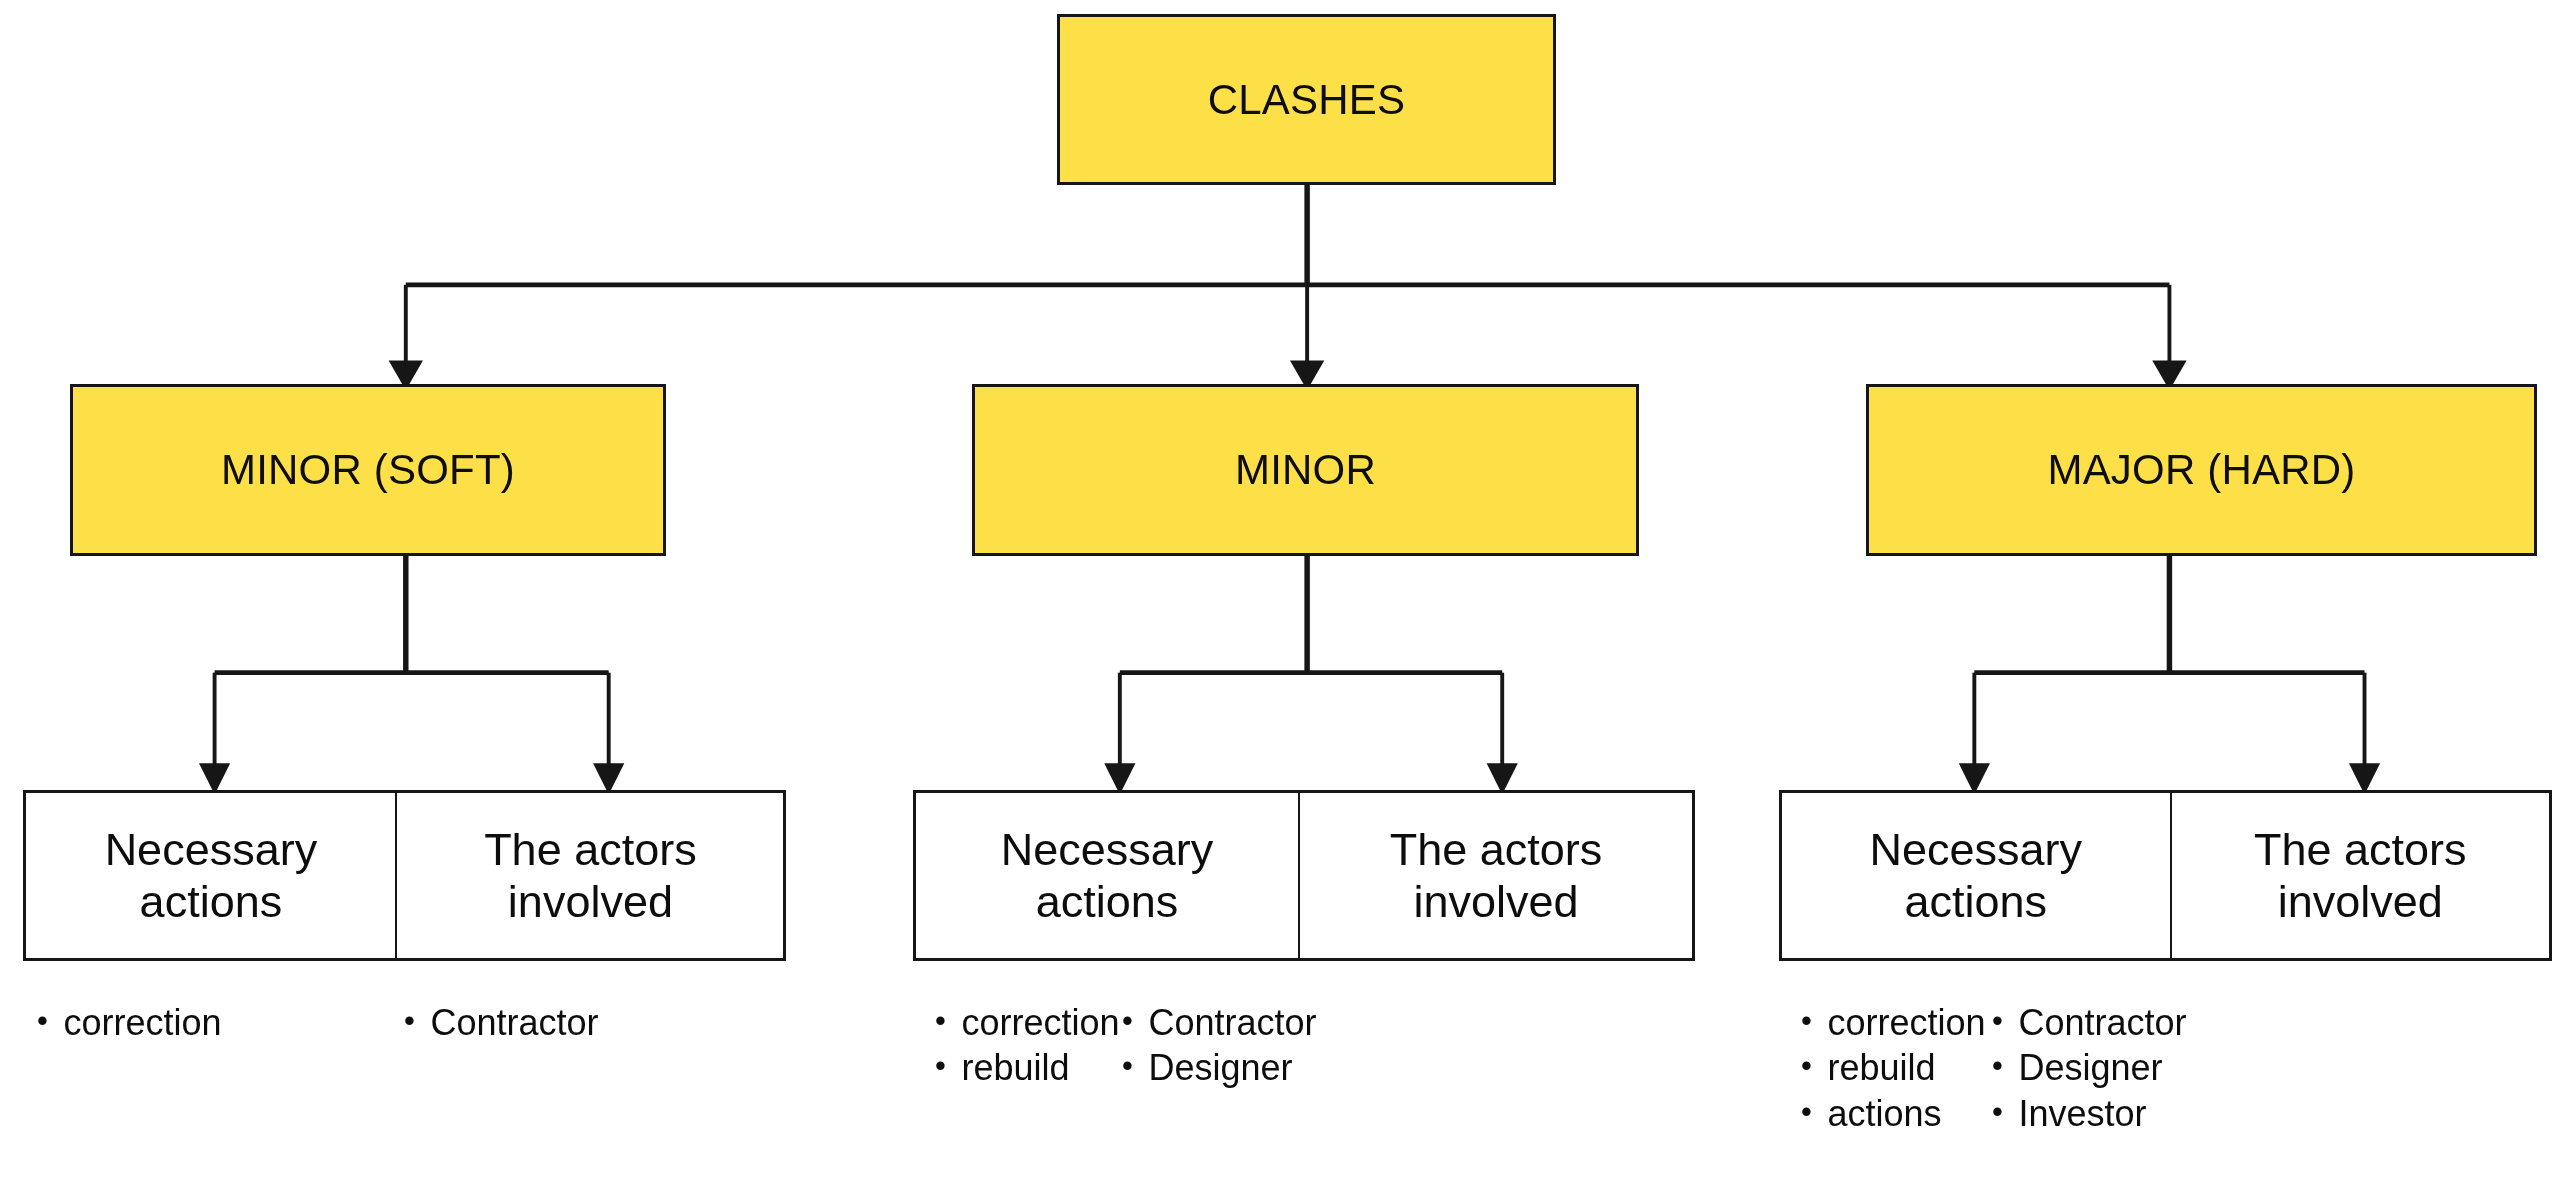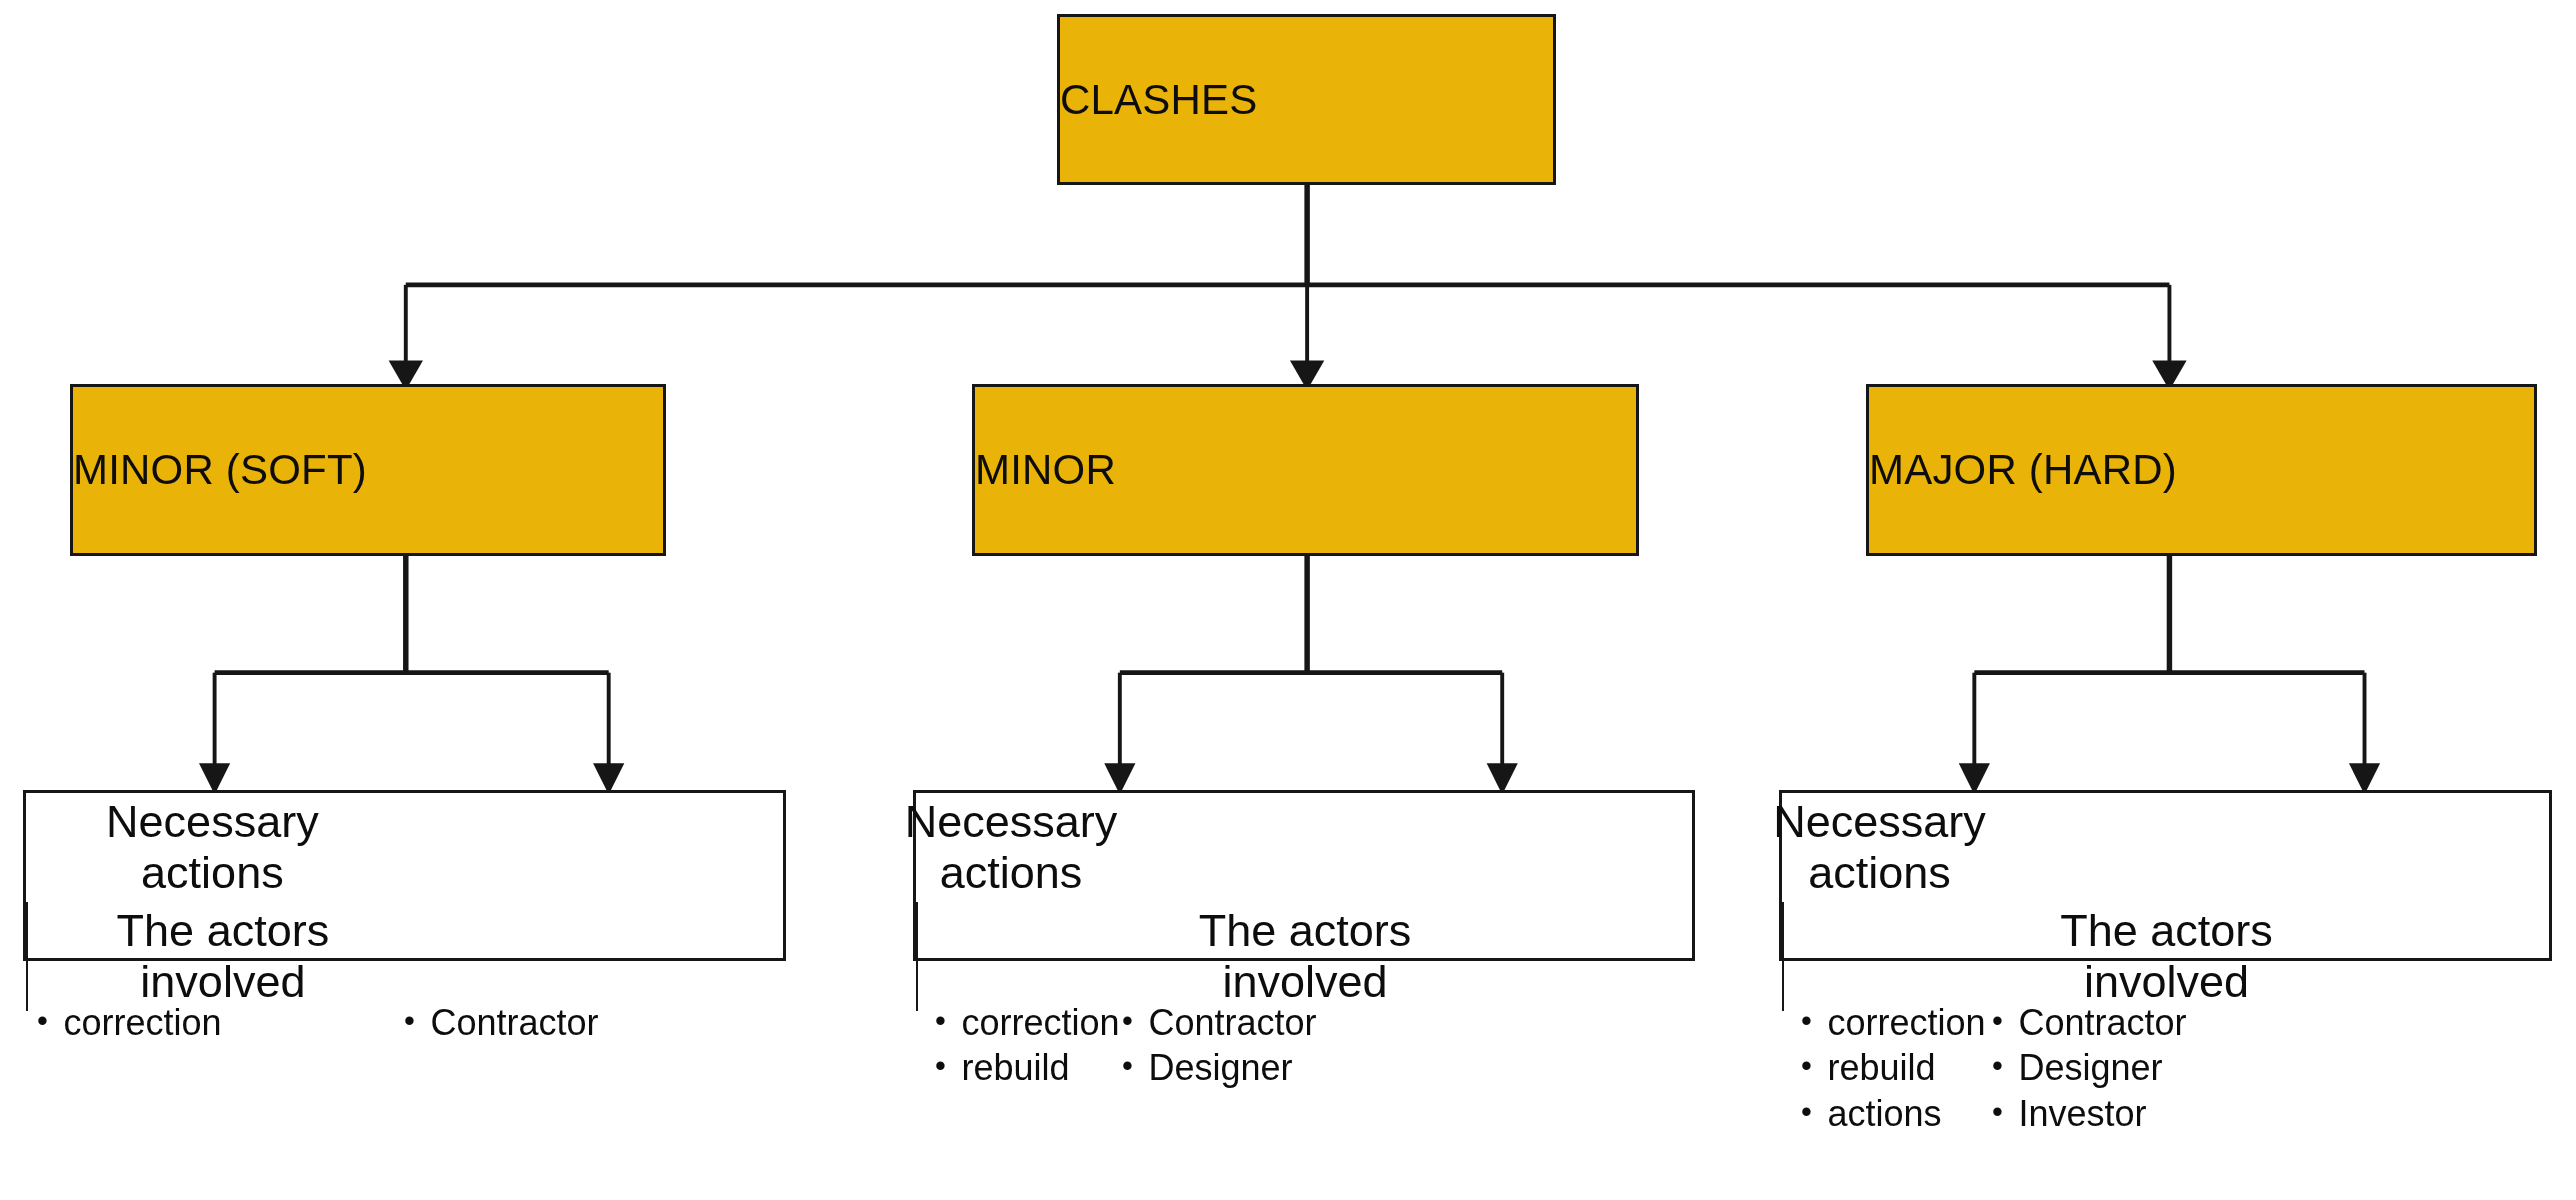--- a/index.html
+++ b/index.html
@@ -23,40 +23,40 @@
     left: 0;
     top: 0;
     width: 2576px;
     height: 1201px;
     pointer-events: none;
   }
   .node {
     position: absolute;
     box-sizing: border-box;
     border: 3.1px solid #161616;
-    background: #eab308;
+    background: #fde047;
     display: flex;
     align-items: center;
-    justify-content: flex-start;
+    justify-content: center;
     text-align: center;
   }
   .node-label {
     font-size: 42px;
     line-height: 1.12;
     letter-spacing: 0.2px;
     color: #0d0d0d;
     font-weight: 400;
   }
   .pairbox {
     position: absolute;
     box-sizing: border-box;
     border: 3.1px solid #161616;
     background: #ffffff;
     display: flex;
-    flex-direction: column;
+    flex-direction: row;
   }
   .pair-cell {
     box-sizing: border-box;
     display: flex;
     align-items: center;
     justify-content: center;
     text-align: center;
     padding: 3.1px 4.7px;
   }
   .pair-cell + .pair-cell {

